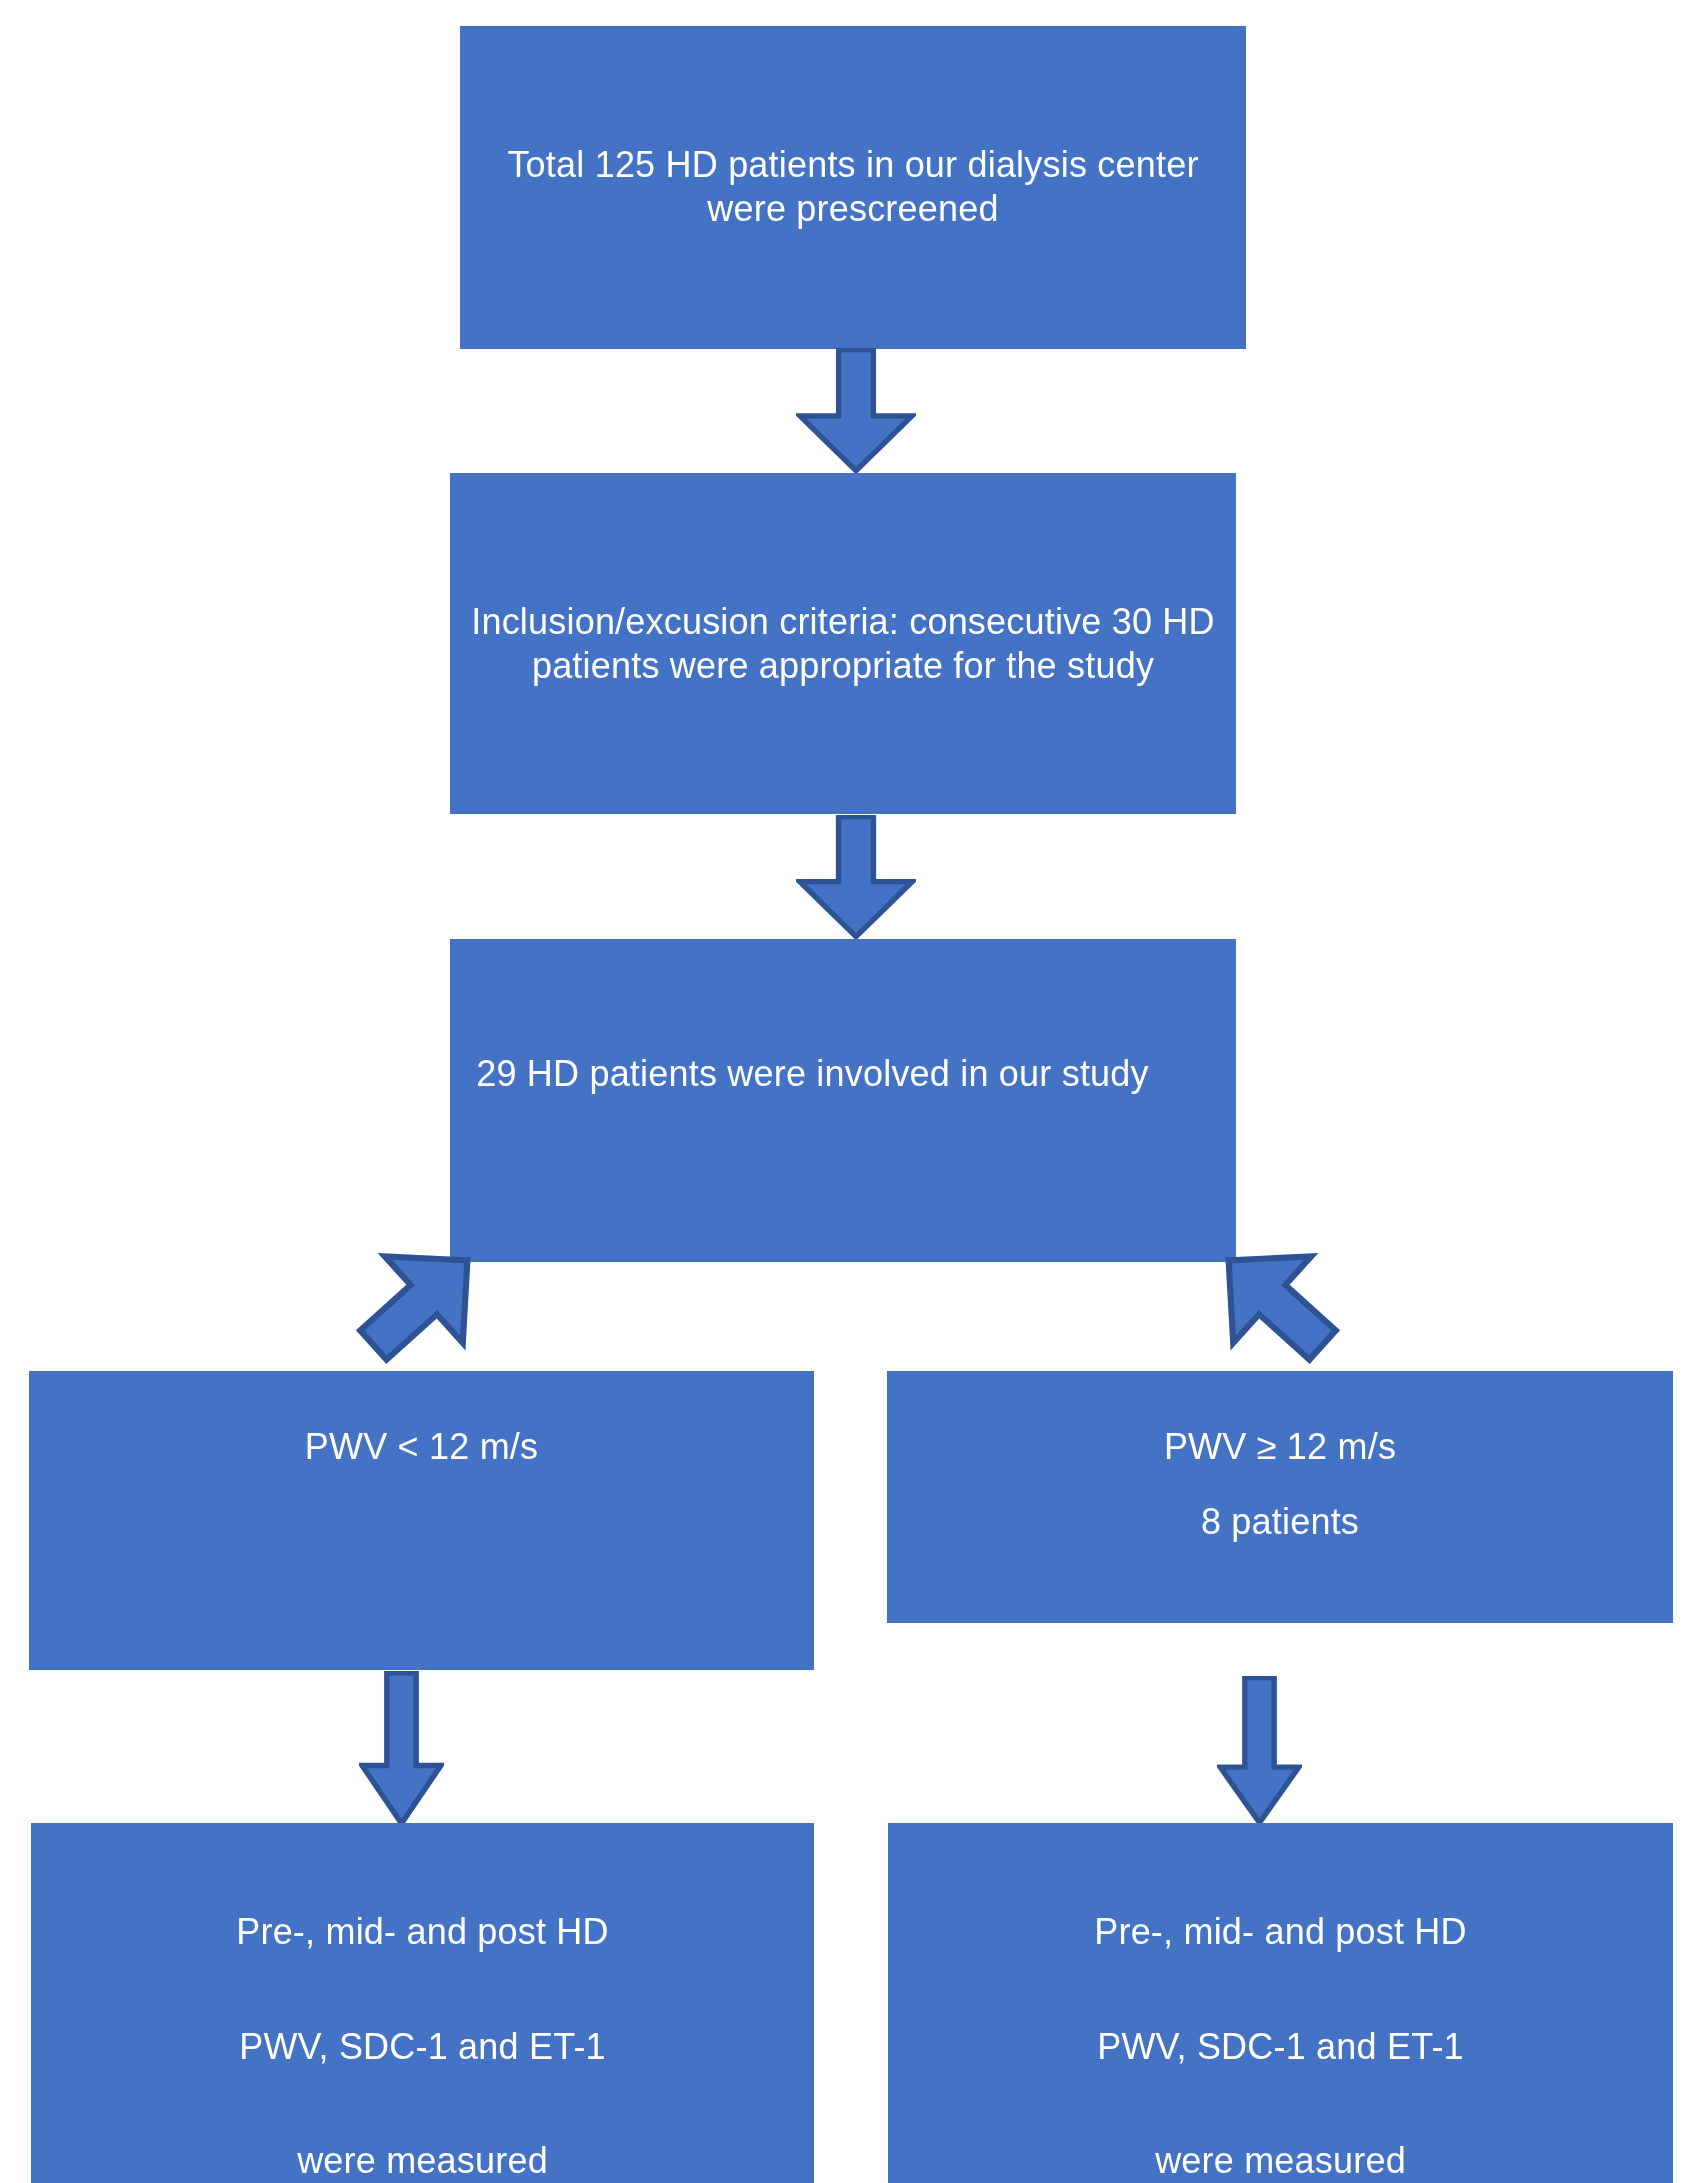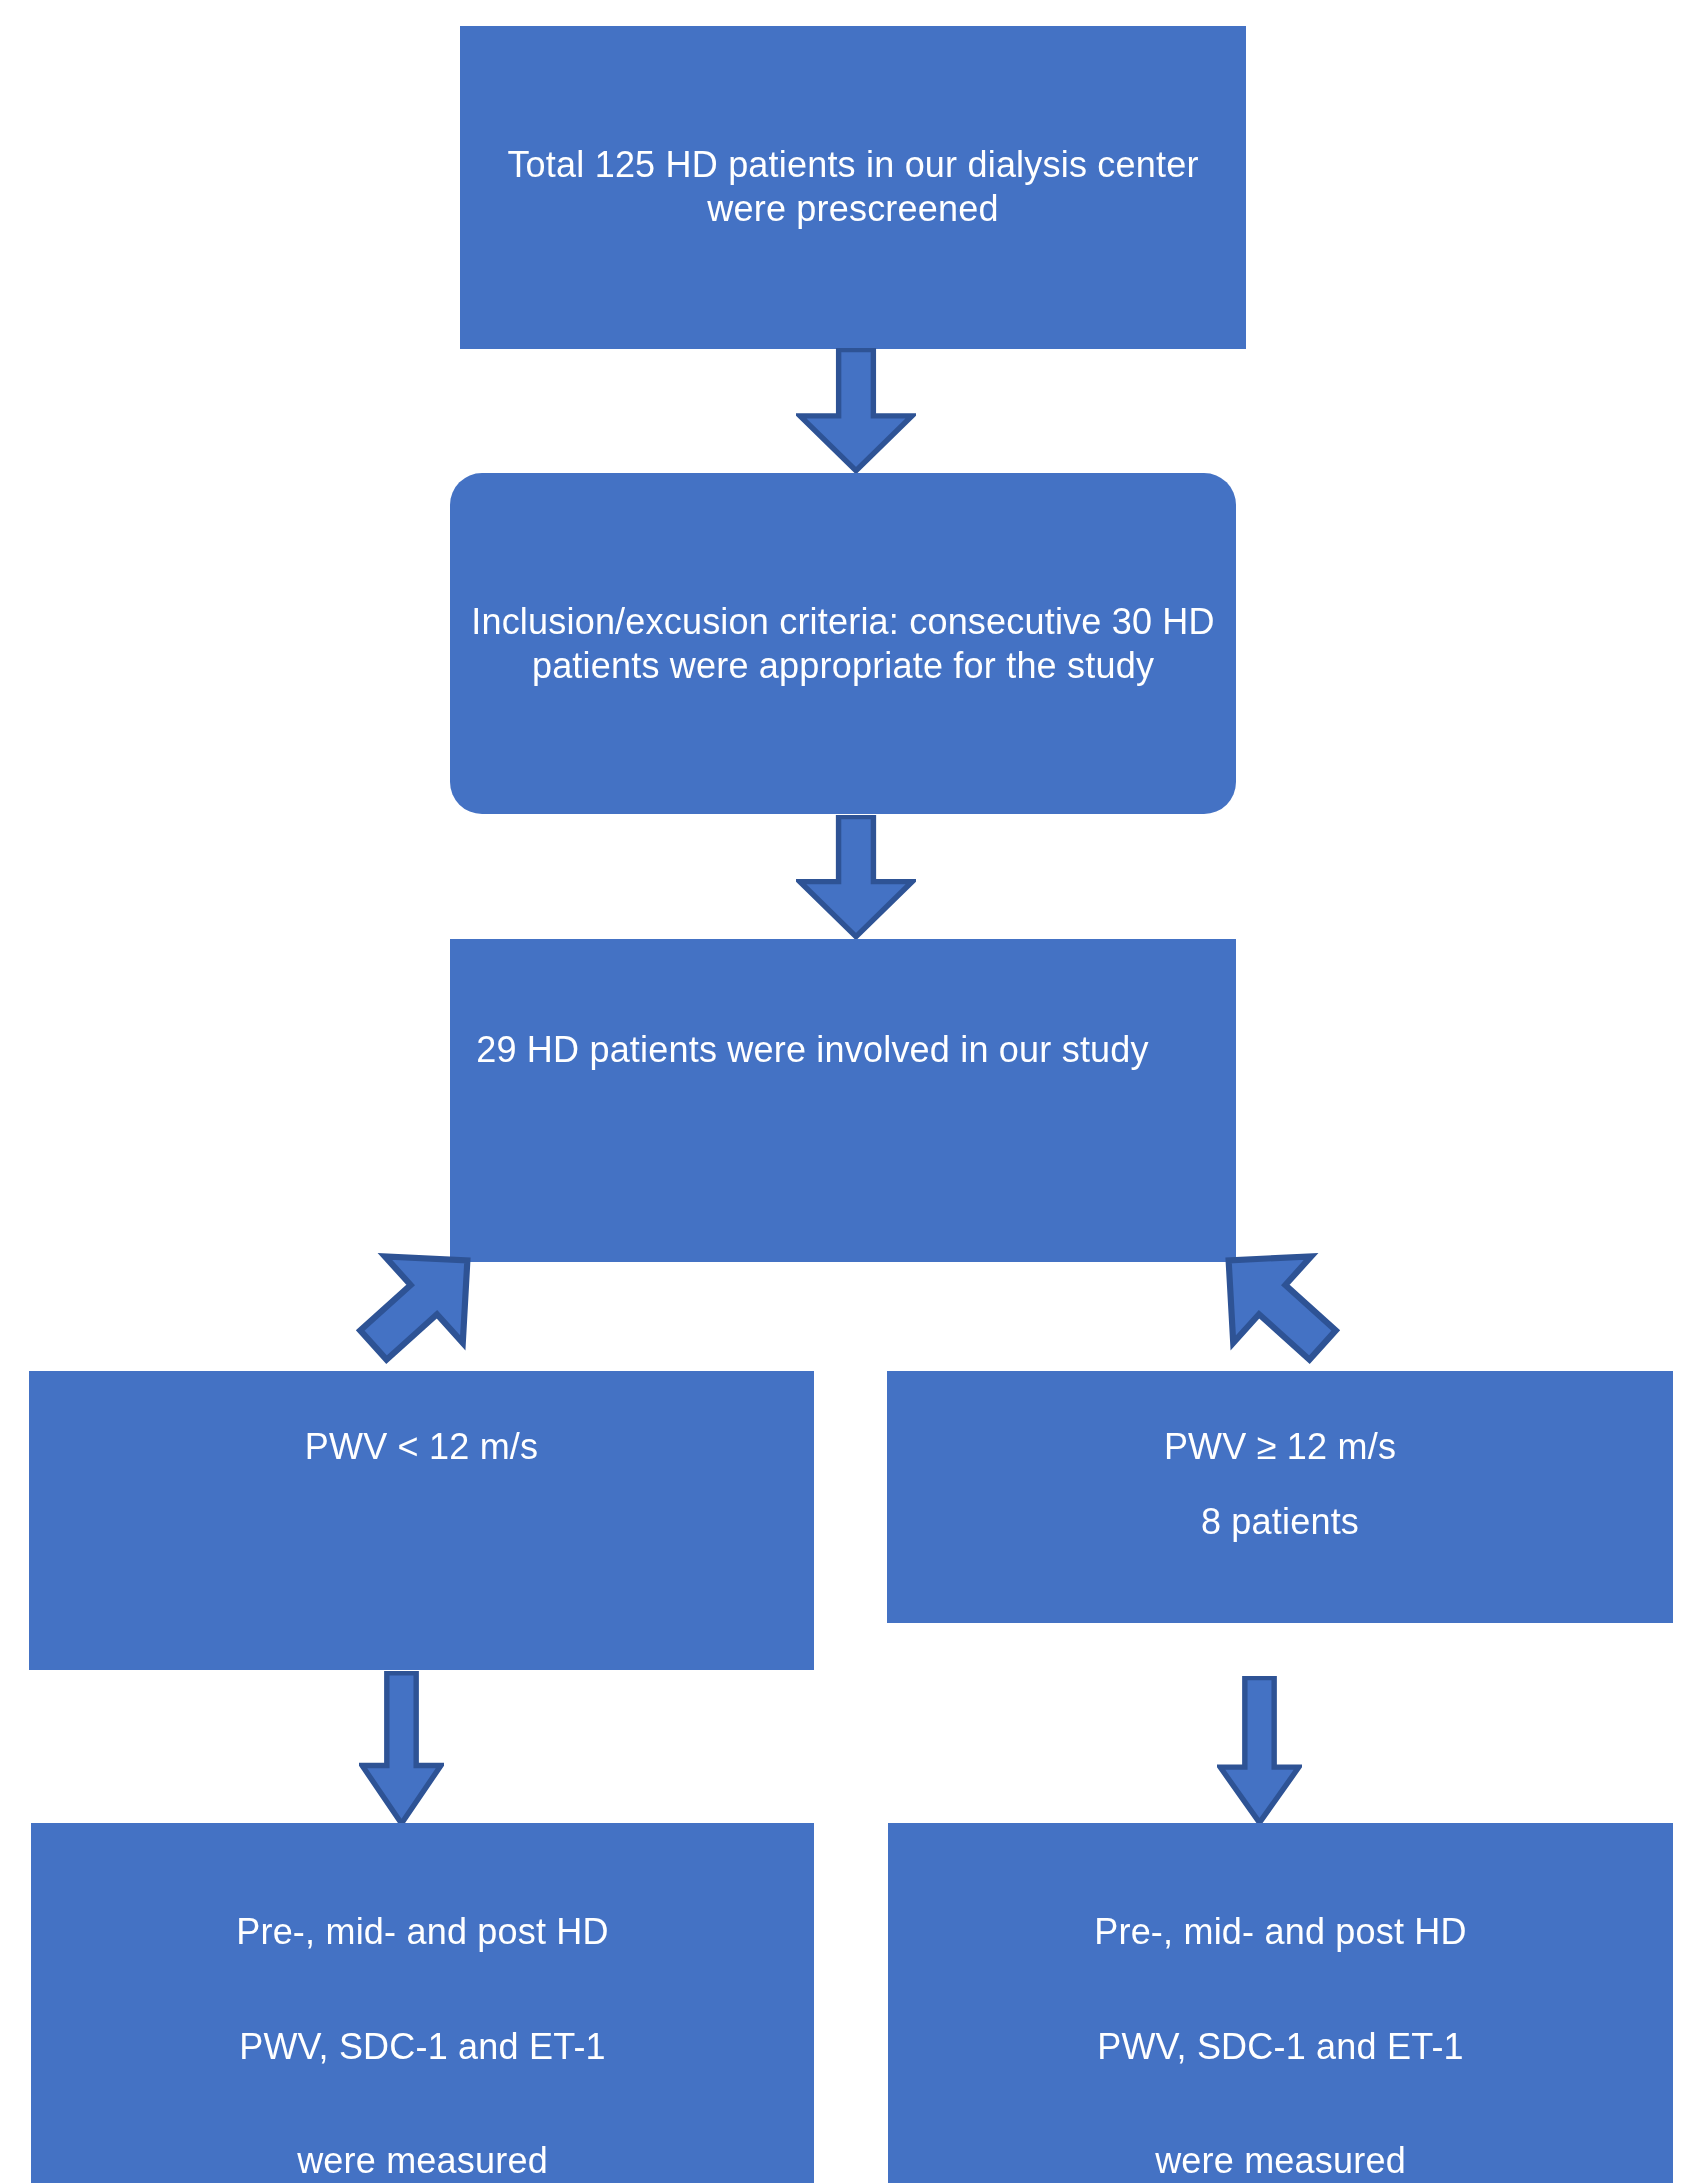--- a/index.html
+++ b/index.html
@@ -38,28 +38,28 @@
   }
   .node p + p {
     margin-top: 31px;
   }
   .node.tight p + p {
     margin-top: 26px;
   }
 
   
   #node-prescreened  { left: 460px;  top: 25.5px;   width: 786px; height: 323px; }
-  #node-criteria     { left: 450px;  top: 473px;  width: 786px; height: 341px; border-radius: 32px; }
+  #node-criteria     { left: 450px;  top: 473px;  width: 786px; height: 341px; }
   #node-involved     { left: 450px;  top: 939px; width: 786px; height: 323px; }
   #node-pwv-low      { left: 29px;   top: 1371px; width: 785px; height: 299px; }
   #node-pwv-high     { left: 887px; top: 1371px; width: 786px; height: 252px; }
   #node-measure-low  { left: 31px;   top: 1823px; width: 783px; height: 360px; }
   #node-measure-high { left: 888px; top: 1823px; width: 785px; height: 360px; }
 
-  #node-involved { justify-content: flex-start; padding-top: 89px; }
+  #node-involved { justify-content: flex-start; padding-top: 113px; }
   #node-involved p { text-align: left; padding-left: 6.2px; }
 
   #node-pwv-low, #node-pwv-high { justify-content: flex-start; padding-top: 54px; }
   #node-measure-low, #node-measure-high { justify-content: space-between; padding-top: 87px; }
   #node-measure-low p + p, #node-measure-high p + p { margin-top: 16px; }
 
   
   .arrow {
     position: absolute;
   }

